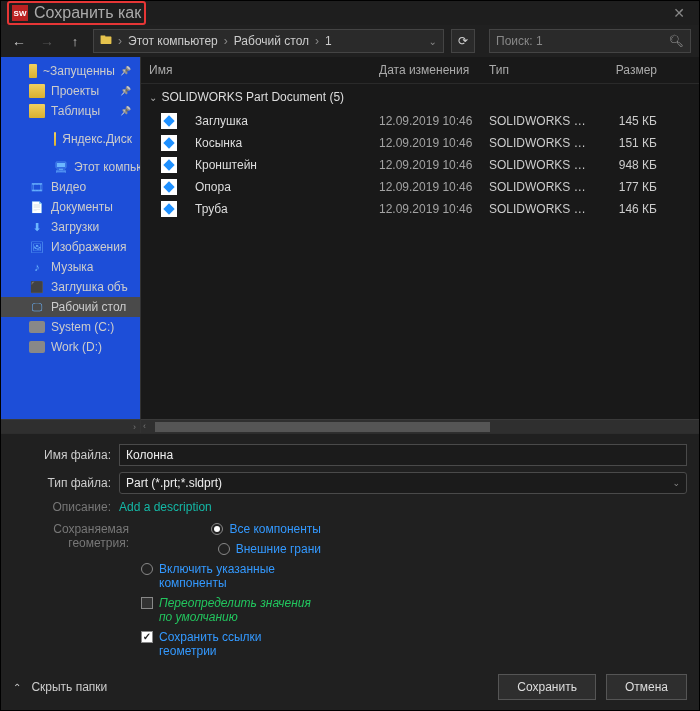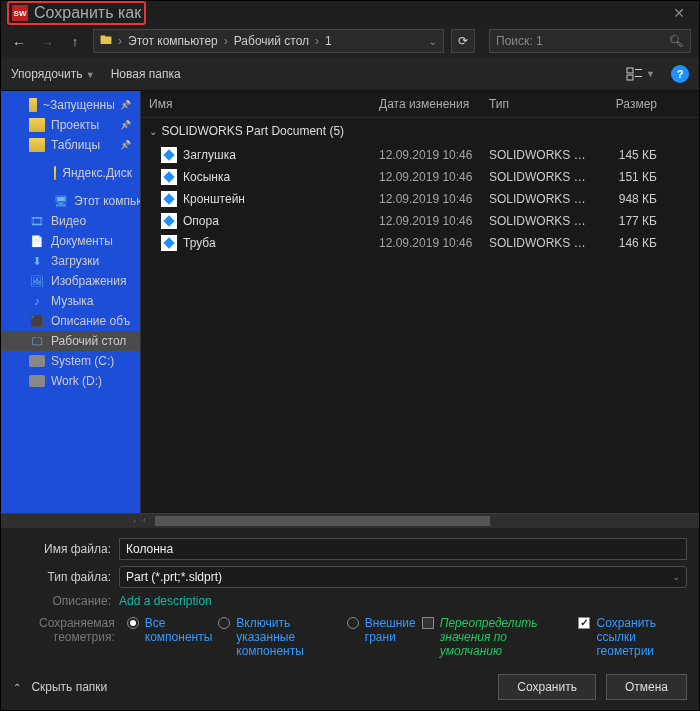--- a/index.html
+++ b/index.html
@@ -46,42 +46,42 @@
 
 .filelist { flex: 1; background: #191919; display: flex; flex-direction: column; min-width: 0; }
 .columns { display: flex; background: #191919; color: #aaa; padding: 6px 8px; border-bottom: 1px solid #2a2a2a; font-size: 12px; }
 .col-name { width: 230px; }
 .col-date { width: 110px; }
 .col-type { width: 104px; }
 .col-size { width: 64px; text-align: right; }
 .group-header { padding: 6px 8px 6px 8px; color: #ddd; display: flex; align-items: center; gap: 4px; }
 .group-header .caret { font-size: 10px; color: #aaa; }
 .row { display: flex; padding: 3px 8px 3px 20px; color: #ddd; align-items: center; }
-.row .cell-name { width: 218px; display: flex; align-items: center; gap: 6px; }
+.row .cell-name { width: 218px; display: flex; align-items: center; gap: 18px; }
 .row .cell-date { width: 110px; color: #a3a3a3; }
 .row .cell-type { width: 104px; color: #ccc; white-space: nowrap; overflow: hidden; text-overflow: ellipsis; }
 .row .cell-size { width: 64px; text-align: right; color: #ccc; }
 .sw-icon { width: 16px; height: 16px; background: #fff; display: inline-flex; align-items: center; justify-content: center; }
 .sw-icon::after { content: ''; width: 8px; height: 8px; background: #1e90ff; transform: rotate(45deg); }
 .scroll-foot { height: 14px; background: #2f2f2f; border-top: 1px solid #3a3a3a; margin-top: auto; position: relative; }
 .scroll-thumb { position: absolute; left: 14px; top: 2px; height: 10px; width: 60%; background: #555; }
 .scroll-corner-left { position: absolute; left: 2px; top: 1px; color: #777; font-size: 9px; }
 
 .form-area { background: #202020; padding: 10px 12px 8px 0; border-top: 1px solid #2d2d2d; }
 .form-row { display: flex; align-items: center; gap: 8px; margin-bottom: 6px; }
 .form-label { width: 110px; text-align: right; color: #ccc; }
 .form-label.dim { color: #777; }
 .form-input { flex: 1; background: #1b1b1b; border: 1px solid #4a4a4a; color: #eee; padding: 3px 6px; height: 22px; font-size: 12px; }
 .form-select { flex: 1; background: #1b1b1b; border: 1px solid #4a4a4a; color: #eee; padding: 3px 6px; height: 22px; font-size: 12px; display: flex; align-items: center; }
 .form-select .caret { margin-left: auto; color: #888; font-size: 9px; }
 .link-text { color: #14b8a6; }
 
 .options-block { margin-left: 38px; margin-top: 8px; display: flex; gap: 12px; }
 .opt-label { color: #777; text-align: right; width: 90px; }
-.opts { display: flex; flex-direction: row; gap: 6px; }
+.opts { display: flex; flex-direction: column; gap: 6px; align-items: flex-end; }
 .opt { display: flex; align-items: flex-start; gap: 6px; color: #3399ff; max-width: 180px; }
 .opt.dim { color: #22c55e; font-style: italic; }
 .radio { width: 12px; height: 12px; border: 1px solid #888; border-radius: 50%; background: #222; display: inline-flex; align-items: center; justify-content: center; flex-shrink: 0; margin-top: 1px; }
 .radio.checked::after { content: ''; width: 6px; height: 6px; background: #fff; border-radius: 50%; }
 .checkbox { width: 12px; height: 12px; border: 1px solid #888; background: #333; flex-shrink: 0; margin-top: 1px; }
 .checkbox.checked { background: #fff; display:inline-flex; align-items:center; justify-content:center;}
 .checkbox.checked::after { content: '✓'; color: #222; font-size: 10px; font-weight: bold; line-height: 1; }
 
 .footer { display: flex; align-items: center; padding: 8px 12px 10px 12px; gap: 10px; background: #202020; }
 .footer .spacer { flex: 1; }
@@ -115,35 +115,20 @@
       <span class="path-seg">1</span>
       <span style="margin-left:auto;color:#888;font-size:10px;">⌄</span>
     </div>
     <div class="refresh-box">⟳</div>
     <div class="search-box">
       <span>Поиск: 1</span>
       <span class="mag">🔍︎</span>
     </div>
   </div>
 
-  <div class="toolbar">
-    <span><span>Упорядочить</span> <span style="font-size:9px;color:#888;">▼</span></span>
-    <span>Новая папка</span>
-    <span class="spacer"></span>
-    <span class="view-icon">
-      <svg width="18" height="14" viewBox="0 0 18 14">
-          <rect x="1" y="1" width="6" height="5" fill="none" stroke="#ccc"></rect>
-          <rect x="9" y="2" width="7" height="1" fill="#ccc"></rect>
-          <rect x="1" y="8" width="6" height="5" fill="none" stroke="#ccc"></rect>
-          <rect x="9" y="9" width="7" height="1" fill="#ccc"></rect>
-        </svg>
-      <span style="font-size:9px;color:#888;">▼</span>
-    </span>
-    <span class="help-icon">?</span>
-  </div>
 
   <div class="body-area">
     <div class="sidebar" id="sidebar">
         <div class="side-item sub pinned">
           <span class="fi folder"></span>
           <span>~Запущенны</span>
         </div>
         <div class="side-item sub pinned">
           <span class="fi folder"></span>
           <span>Проекты</span>
@@ -177,21 +162,21 @@
         <div class="side-item sub">
           <span class="fi" style="color:#6cb6ff">🖼</span>
           <span>Изображения</span>
         </div>
         <div class="side-item sub">
           <span class="fi" style="color:#6cb6ff">♪</span>
           <span>Музыка</span>
         </div>
         <div class="side-item sub">
           <span class="fi" style="color:#6cb6ff">⬛</span>
-          <span>Описание объ</span>
+          <span>Заглушка объ</span>
         </div>
         <div class="side-item sub selected">
           <span class="fi" style="color:#6cb6ff">🖵</span>
           <span>Рабочий стол</span>
         </div>
         <div class="side-item sub">
           <span class="fi disk"></span>
           <span>System (C:)</span>
         </div>
         <div class="side-item sub">
@@ -284,25 +269,25 @@
 
     <div class="options-block">
       <div class="opt-label">Сохраняемая геометрия:</div>
       <div class="opts">
         <div class="opt">
             <span class="radio checked"></span>
             <span>Все компоненты</span>
           </div>
         <div class="opt">
             <span class="radio"></span>
-            <span>Включить указанные компоненты</span>
+            <span>Внешние грани</span>
           </div>
         <div class="opt">
             <span class="radio"></span>
-            <span>Внешние грани</span>
+            <span>Включить указанные компоненты</span>
           </div>
         <div class="opt dim">
             <span class="checkbox"></span>
             <span>Переопределить значения по умолчанию</span>
           </div>
         <div class="opt">
             <span class="checkbox checked"></span>
             <span>Сохранить ссылки геометрии</span>
           </div>
       </div>

